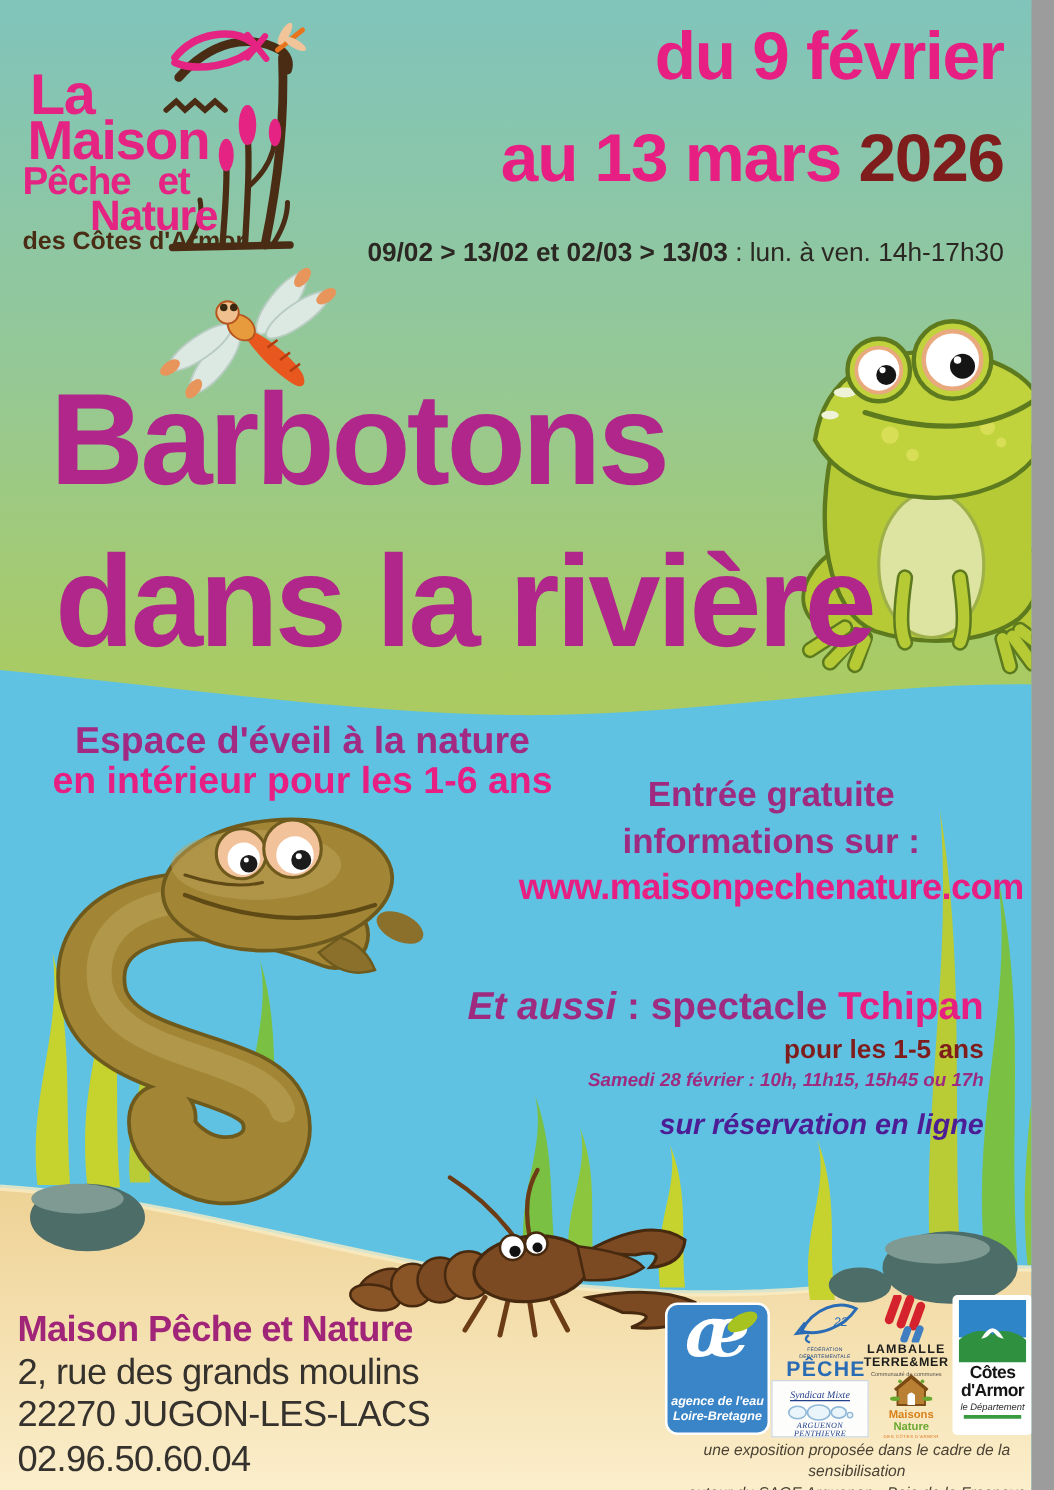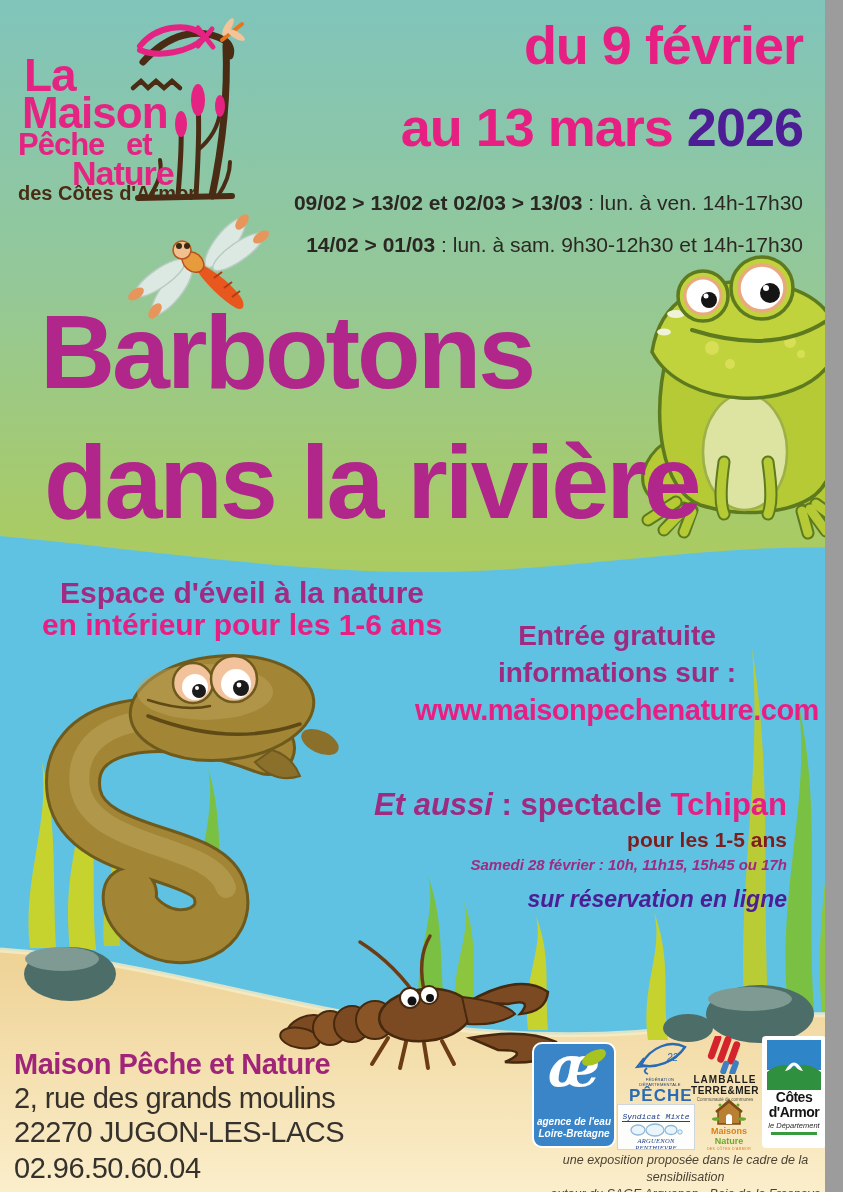--- a/index.html
+++ b/index.html
@@ -11,21 +11,21 @@
   .lg{font-weight:bold;color:#e52383;line-height:1;letter-spacing:-1px;}
   .lg-la{left:24px;top:52px;font-size:46px;}
   .lg-maison{left:22px;top:91px;font-size:44px;}
   .lg-peche{left:18px;top:129px;font-size:31px;word-spacing:14px;}
   .lg-nature{left:72px;top:156px;font-size:34px;}
   .lg-region{left:18px;top:183px;font-size:20px;color:#4a2c15;letter-spacing:0;}
   
   .hdr{right:22px;text-align:right;font-weight:bold;color:#e81f83;line-height:1;letter-spacing:-1px;}
   .hdr1{top:18px;font-size:54px;}
   .hdr2{top:100px;font-size:54px;}
-  .hdr-year{color:#4c1d95;margin-top:20px;}
+  .hdr-year{color:#7f1d1d;margin-top:20px;}
   .sched{right:22px;text-align:right;font-size:21px;color:#2b2723;line-height:1;}
   .sched b{font-weight:bold;}
   .sched1{top:192px;}
   .sched2{top:234px;}
   
   .title{font-weight:bold;color:#b1268b;line-height:1;letter-spacing:-3px;}
   .t1{left:40px;top:300px;font-size:104px;}
   .t2{left:44px;top:430px;font-size:104px;}
   
   .esp{left:30px;width:424px;text-align:center;font-weight:bold;font-size:30px;line-height:1;}
@@ -67,21 +67,21 @@
   .lm-l1{font-size:10px;font-weight:bold;color:#1d1d1b;letter-spacing:1px;line-height:1.1;}
   .lm-l2{font-size:10px;font-weight:bold;color:#1d1d1b;letter-spacing:0.5px;line-height:1.1;}
   .lm-sub{font-size:4.5px;color:#57544e;margin-top:1px;}
   .p-cotes{left:762px;top:1036px;width:64px;height:112px;background:#fff;border-radius:4px;
     text-align:center;box-sizing:border-box;padding-top:4px;}
   .ca-l{font-size:14px;font-weight:bold;color:#141414;line-height:15px;letter-spacing:-0.5px;}
   .ca-sub{font-size:7.5px;font-style:italic;color:#2b2b2b;margin-top:1px;}
   .ca-bar{width:46px;height:3px;background:#3a9a40;margin:2px auto 0 auto;}
   .p-arguenon{left:617px;top:1104px;width:78px;height:46px;background:#fdfdfb;
     border:1px solid #cdd6de;box-sizing:border-box;text-align:center;overflow:hidden;}
-  .ag-script{font-family:Liberation Mono, monospace;font-style:italic;font-size:8px;color:#23408c;
+  .ag-script{font-family:Liberation Serif, serif;font-style:italic;font-size:8px;color:#23408c;
     border-bottom:1px solid #23408c;display:inline-block;line-height:9px;margin-top:1px;}
   .ag-name{font-family:"Liberation Serif",serif;font-style:italic;font-size:6.5px;
     color:#23408c;letter-spacing:0.3px;}
   .p-maisons{left:699px;top:1099px;width:60px;text-align:center;}
   .mn-name{font-size:9px;font-weight:bold;line-height:1.1;}
   .mn-n1{color:#d8821c;}
   .mn-n2{color:#6aa830;}
   .mn-sub{font-size:3.5px;color:#e0731d;letter-spacing:0.4px;}
   .caption{left:528px;top:1152px;width:315px;text-align:center;font-style:italic;
     font-size:12.5px;color:#4a4335;line-height:17px;}
@@ -270,21 +270,20 @@
 
   <div class="abs lg lg-la">La</div>
   <div class="abs lg lg-maison">Maison</div>
   <div class="abs lg lg-peche">Pêche et</div>
   <div class="abs lg lg-nature">Nature</div>
   <div class="abs lg lg-region">des Côtes d'Armor</div>
 
   <div class="abs hdr hdr1">du 9 février</div>
   <div class="abs hdr hdr2"><span>au 13 mars </span><span class="hdr-year">2026</span></div>
   <div class="abs sched sched1"><b>09/02 &gt; 13/02 et 02/03 &gt; 13/03</b><span> : lun. à ven. 14h-17h30</span></div>
-  <div class="abs sched sched2"><b>14/02 &gt; 01/03</b><span> : lun. à sam. 9h30-12h30 et 14h-17h30</span></div>
 
   <div class="abs title t1">Barbotons</div>
   <div class="abs title t2">dans la rivière</div>
 
   <div class="abs esp esp1">Espace d'éveil à la nature</div>
   <div class="abs esp esp2">en intérieur pour les 1-6 ans</div>
 
   <div class="abs ent ent1">Entrée gratuite</div>
   <div class="abs ent ent3">www.maisonpechenature.com</div>
   <div class="abs ent ent2">informations sur :</div>

